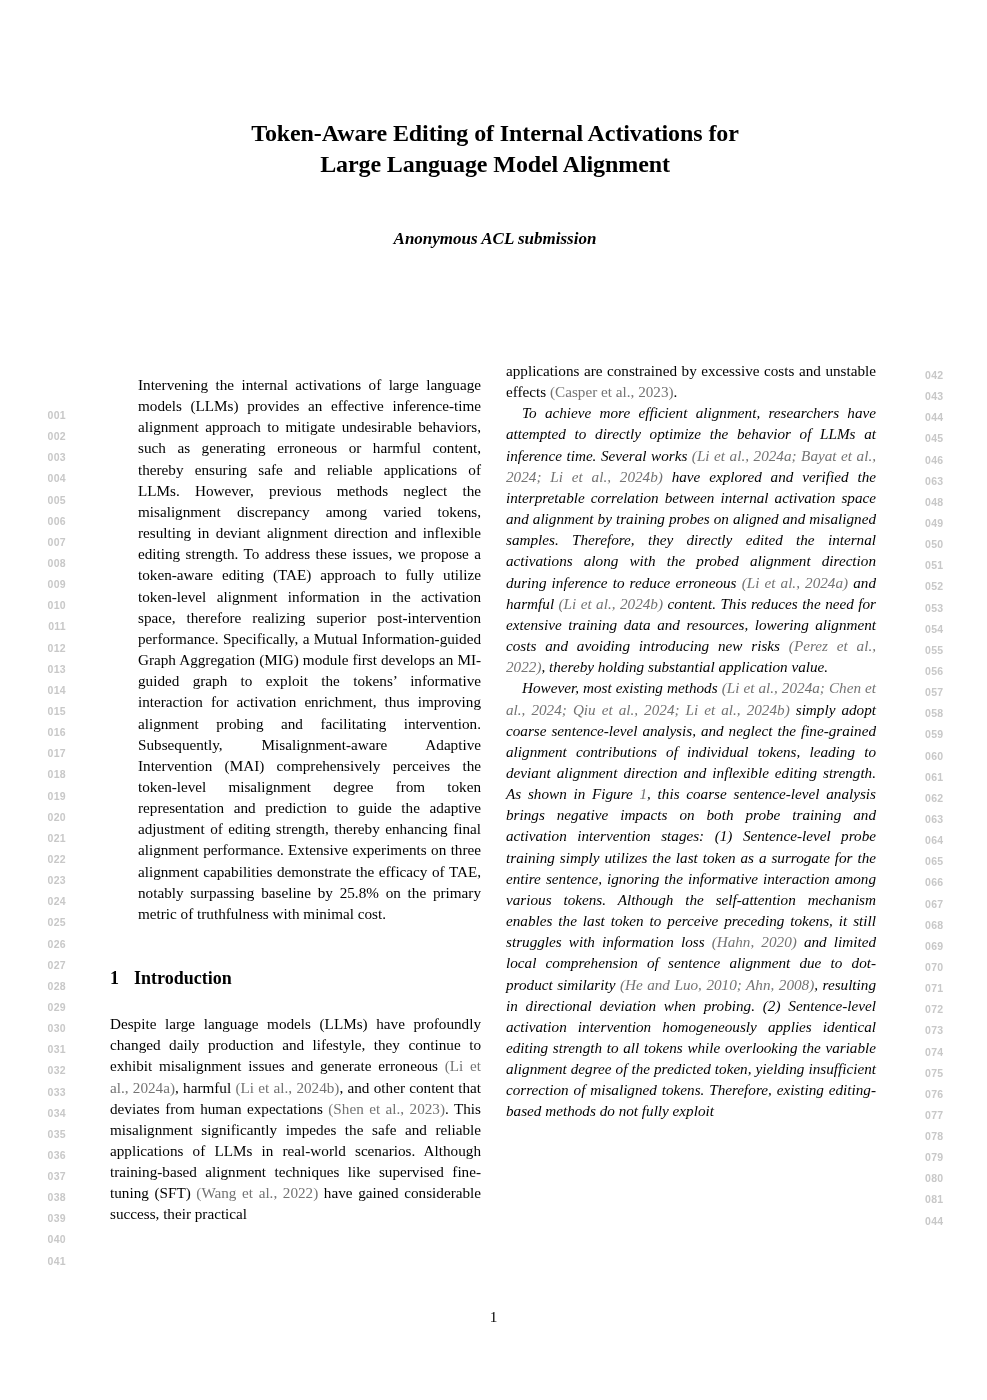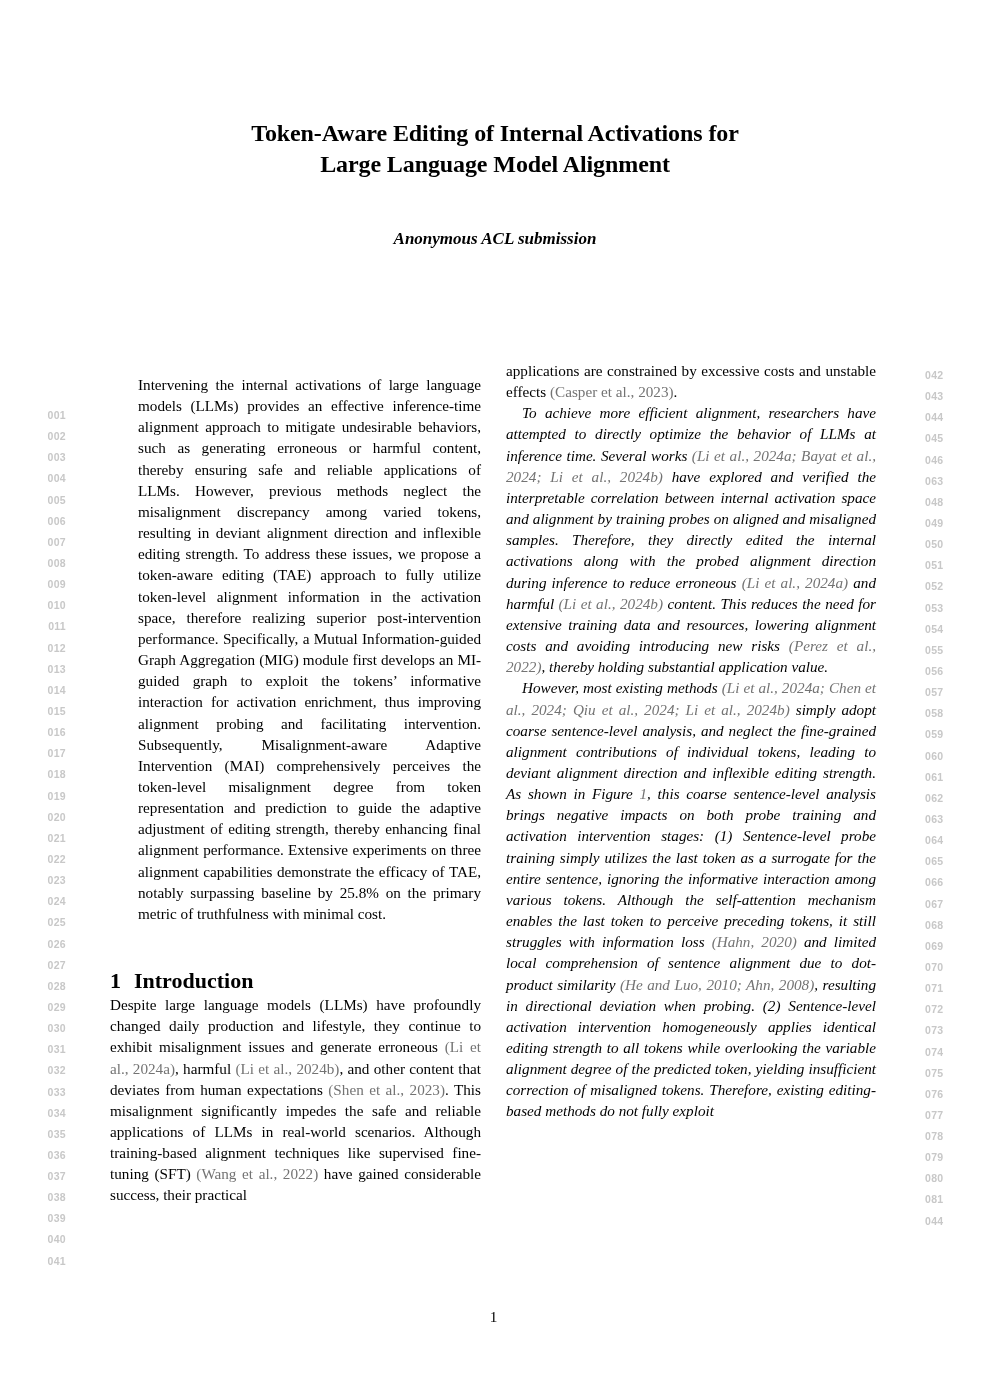--- a/index.html
+++ b/index.html
@@ -83,23 +83,23 @@
     width: 343px;
     margin: 14px 0 0 70px;
     font-size: 15.2px;
     line-height: 21.15px;
     text-align: justify;
     text-justify: inter-word;
     hyphens: none;
   }
 
   .section-head {
-    font-size: 22px;
-    font-weight: bold;
-    margin: 44px 0 0 0;
+    font-size: 18px;
+    font-weight: bold;
+    margin: 44px 0 24px 0;
     padding-left: 42px;
   }
   .section-head .num {
     display: inline-block;
     width: 24px;
   }
 
   .body-par {
     font-size: 15.2px;
     line-height: 21.15px;

